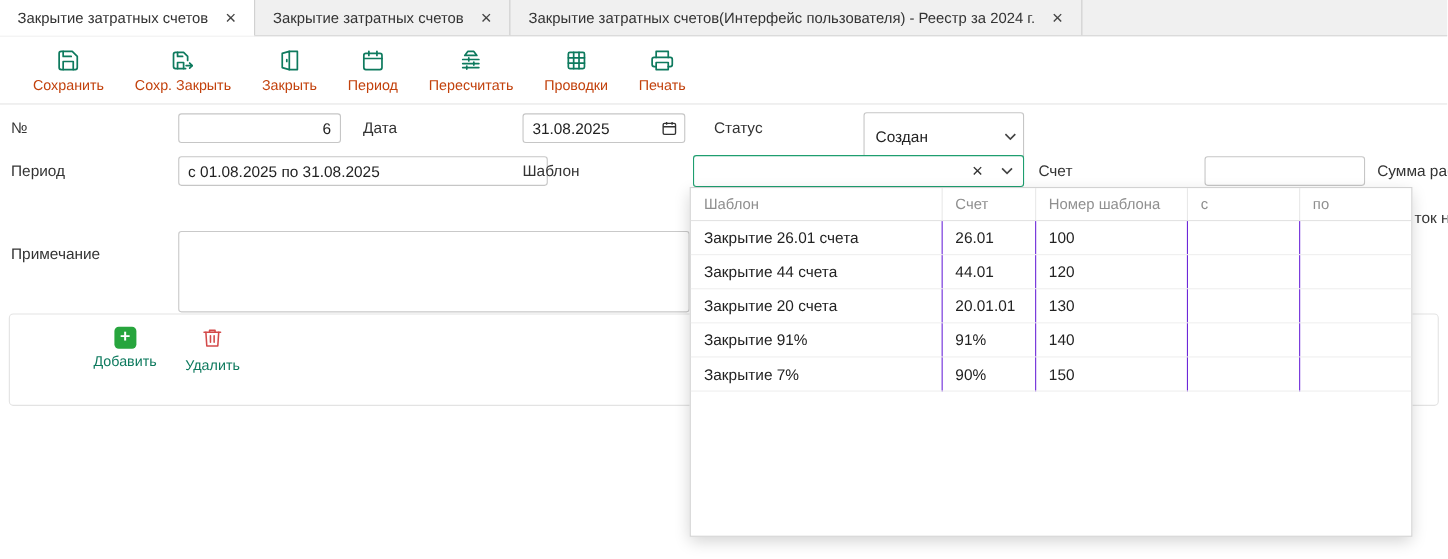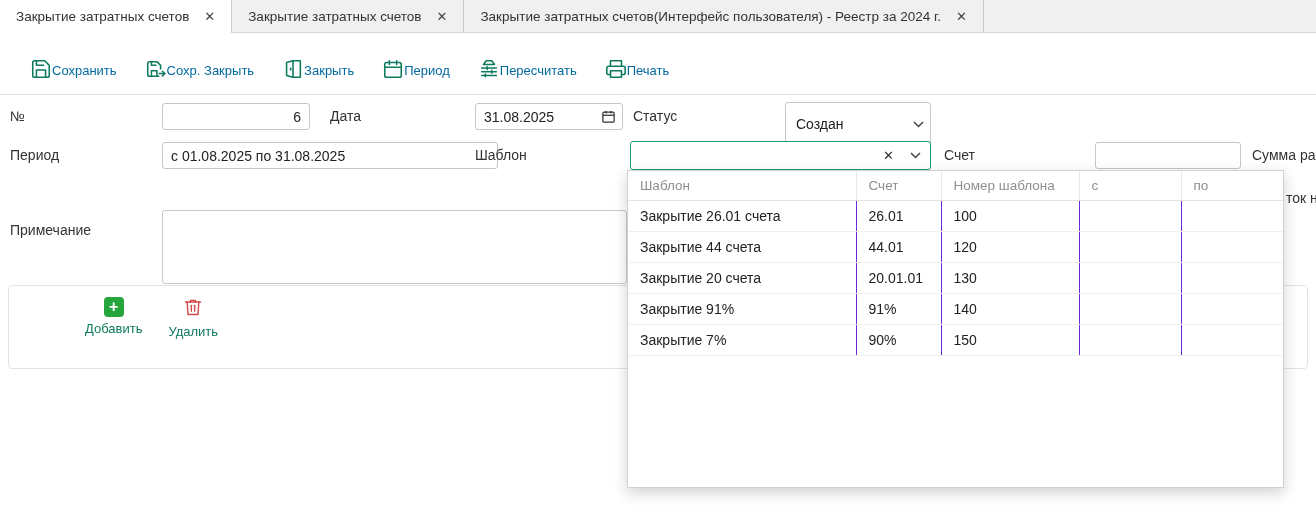--- a/index.html
+++ b/index.html
@@ -11,22 +11,22 @@
             border-bottom:1px solid #d6d6d6; display:flex; align-items:stretch; }
   .tab { position:relative; display:flex; align-items:center; gap:15px; padding:3px 16px;
          border-right:1px solid #cccccc; font-size:13.5px; color:#333; cursor:pointer; white-space:nowrap; }
   .tab.active { background:#fff; }
   .tab.active::after { content:""; position:absolute; left:0; right:0; bottom:-1px; height:1px; background:#fff; }
   .tab-close { font-size:13px; color:#444; cursor:pointer; line-height:1; }
 
   
   .toolbar { position:absolute; top:34px; left:0; width:100%; height:61px; background:#fff;
              border-bottom:1px solid #e4e4e4; display:flex; padding-left:16px; }
-  .tb-item { display:flex; align-items:center; padding:9px 14px 0;
-             color:#0369a1; font-size:13px; cursor:pointer; }
+  .tb-item { display:flex; flex-direction:column; align-items:center; padding:9px 14px 0;
+             color:#c2410c; font-size:13px; cursor:pointer; }
   .tb-icon { height:24px; display:flex; align-items:center; }
   .tb-icon svg { stroke:#0e7a5e; fill:none; stroke-width:1.7; stroke-linecap:round; stroke-linejoin:round; }
   .tb-label { margin-top:3px; white-space:nowrap; }
 
   
   .f-label { position:absolute; font-size:14px; color:#333; line-height:15px; white-space:nowrap; }
   .field { position:absolute; display:flex; align-items:center; border:1px solid #c6c6c6;
            border-radius:3px; height:27px; background:#fff; }
   .field input { border:none; outline:none; flex:1; min-width:0; font:inherit; font-size:14px;
                  color:#222; padding:0 8px; background:transparent; }
@@ -136,20 +136,32 @@
             <line x1="10" y1="9.5" x2="10" y2="12.5"></line>
             <line x1="15" y1="13.5" x2="15" y2="16.5"></line>
             <line x1="8" y1="17.5" x2="8" y2="20.5"></line>
           </svg>
       </span>
       <span class="tb-label">Пересчитать</span>
     </div>
     <div class="tb-item">
       <span class="tb-icon">
         <svg width="22" height="22" viewBox="0 0 24 24">
+            <rect x="4" y="4" width="16" height="16" rx="1.5"></rect>
+            <line x1="4" y1="9.3" x2="20" y2="9.3"></line>
+            <line x1="4" y1="14.6" x2="20" y2="14.6"></line>
+            <line x1="9.3" y1="4" x2="9.3" y2="20"></line>
+            <line x1="14.6" y1="4" x2="14.6" y2="20"></line>
+          </svg>
+      </span>
+      <span class="tb-label">Проводки</span>
+    </div>
+    <div class="tb-item">
+      <span class="tb-icon">
+        <svg width="22" height="22" viewBox="0 0 24 24">
             <polyline points="6 9 6 3 18 3 18 9"></polyline>
             <path d="M6 18H4a2 2 0 0 1-2-2v-5a2 2 0 0 1 2-2h16a2 2 0 0 1 2 2v5a2 2 0 0 1-2 2h-2"></path>
             <rect x="6" y="14" width="12" height="7"></rect>
           </svg>
       </span>
       <span class="tb-label">Печать</span>
     </div>
   </div>
 
   <span class="f-label" style="left:10px;top:109px">№</span>
@@ -163,21 +175,21 @@
     <span class="icon-btn">
       <svg width="15" height="15" viewBox="0 0 24 24" fill="none" stroke="#333" stroke-width="2">
           <rect x="3" y="5" width="18" height="16" rx="2"></rect>
           <line x1="3" y1="10" x2="21" y2="10"></line>
           <line x1="8" y1="3" x2="8" y2="7"></line>
           <line x1="16" y1="3" x2="16" y2="7"></line>
         </svg>
     </span>
   </div>
 
-  <span class="f-label" style="left:633px;top:109px">Статус</span>
+  <span class="f-label" style="left:649px;top:109px">Статус</span>
   <div class="field" style="left:785px;top:102px;width:146px;height:44px">
     <span class="sel-text">Создан</span>
     <span class="icon-btn chev">
       <svg width="11" height="7" viewBox="0 0 11 7">
           <path d="M1 1l4.5 4.5L10 1" stroke="#444" fill="none" stroke-width="1.5"></path>
         </svg>
     </span>
   </div>
 
   <span class="f-label" style="left:10px;top:148px">Период</span>

